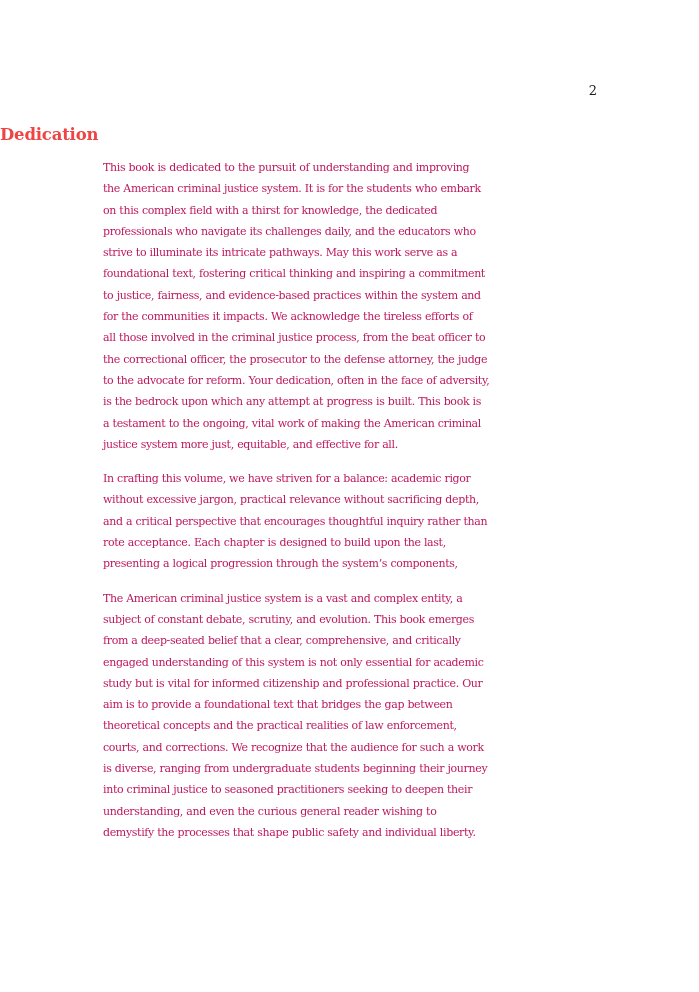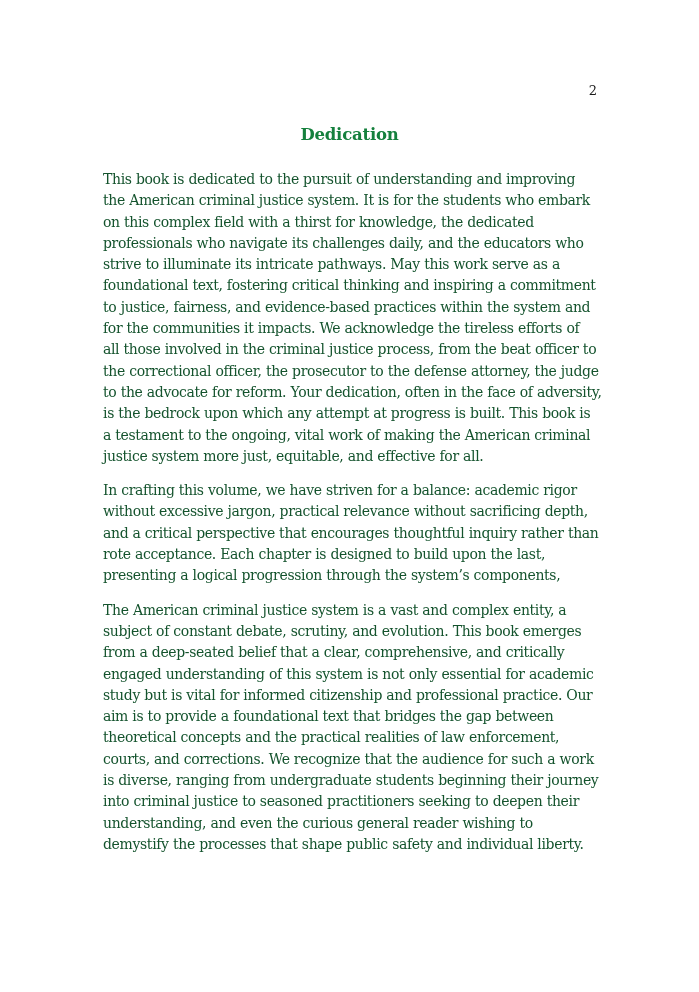--- a/index.html
+++ b/index.html
@@ -23,40 +23,40 @@
     font-size: 13px;
     line-height: 15px;
     color: #1a1a1a;
   }
   .title {
     position: absolute;
     top: 125px;
     left: 0;
     width: 100%;
     margin: 0;
-    text-align: center;
+    text-align: left;
     font-size: 16.5px;
     font-weight: bold;
     letter-spacing: -0.2px;
-    color: #15803d;
+    color: #ef4444;
   }
   .body-text {
     position: absolute;
     left: 103px;
     top: 157px;
     width: 560px;
   }
   .para {
-    margin: 12px 0 13px 0;
+    margin: 0 0 13px 0;
     white-space: pre;
-    font-size: 14px;
+    font-size: 11px;
     line-height: 21.3px;
     letter-spacing: -0.35px;
     word-spacing: 0.2px;
-    color: #14532d;
+    color: #be185d;
   }
 </style>
 </head>
 <body>
 
 <div class="page">
   <div class="page-number">2</div>
 
   <h1 class="title">Dedication</h1>
 

